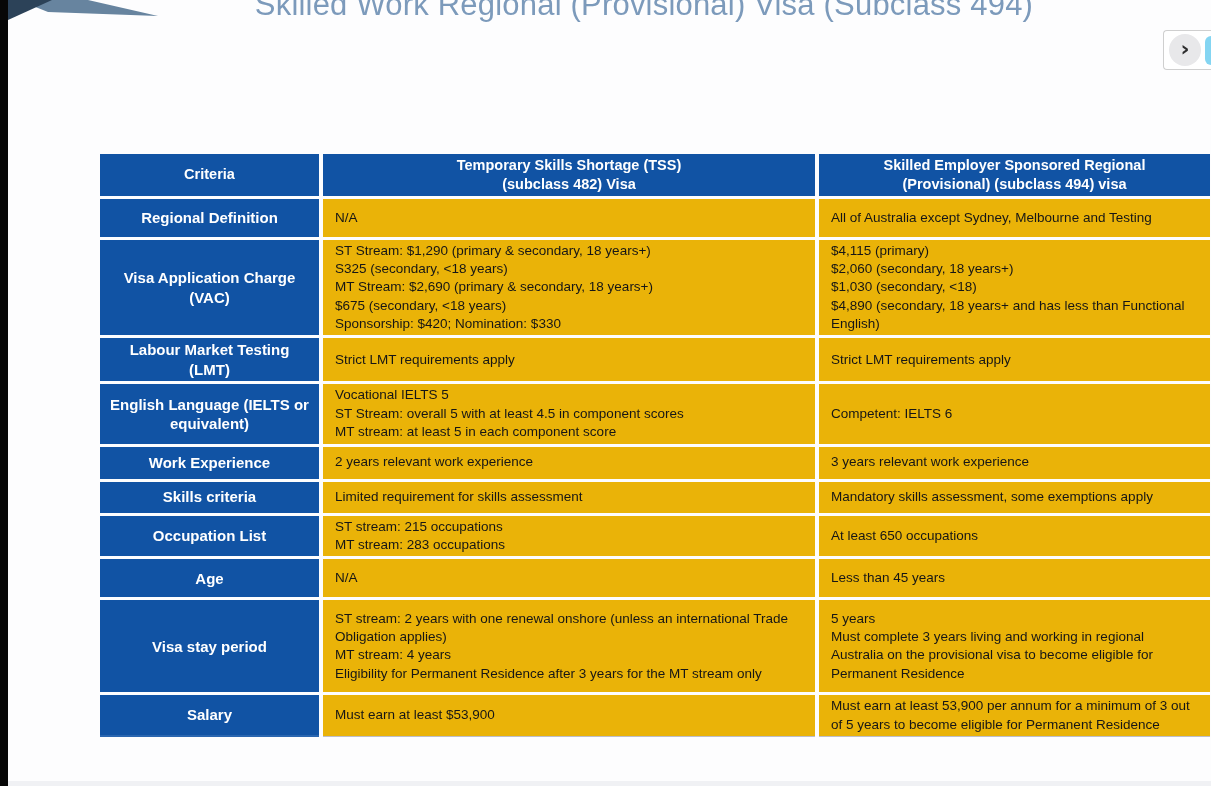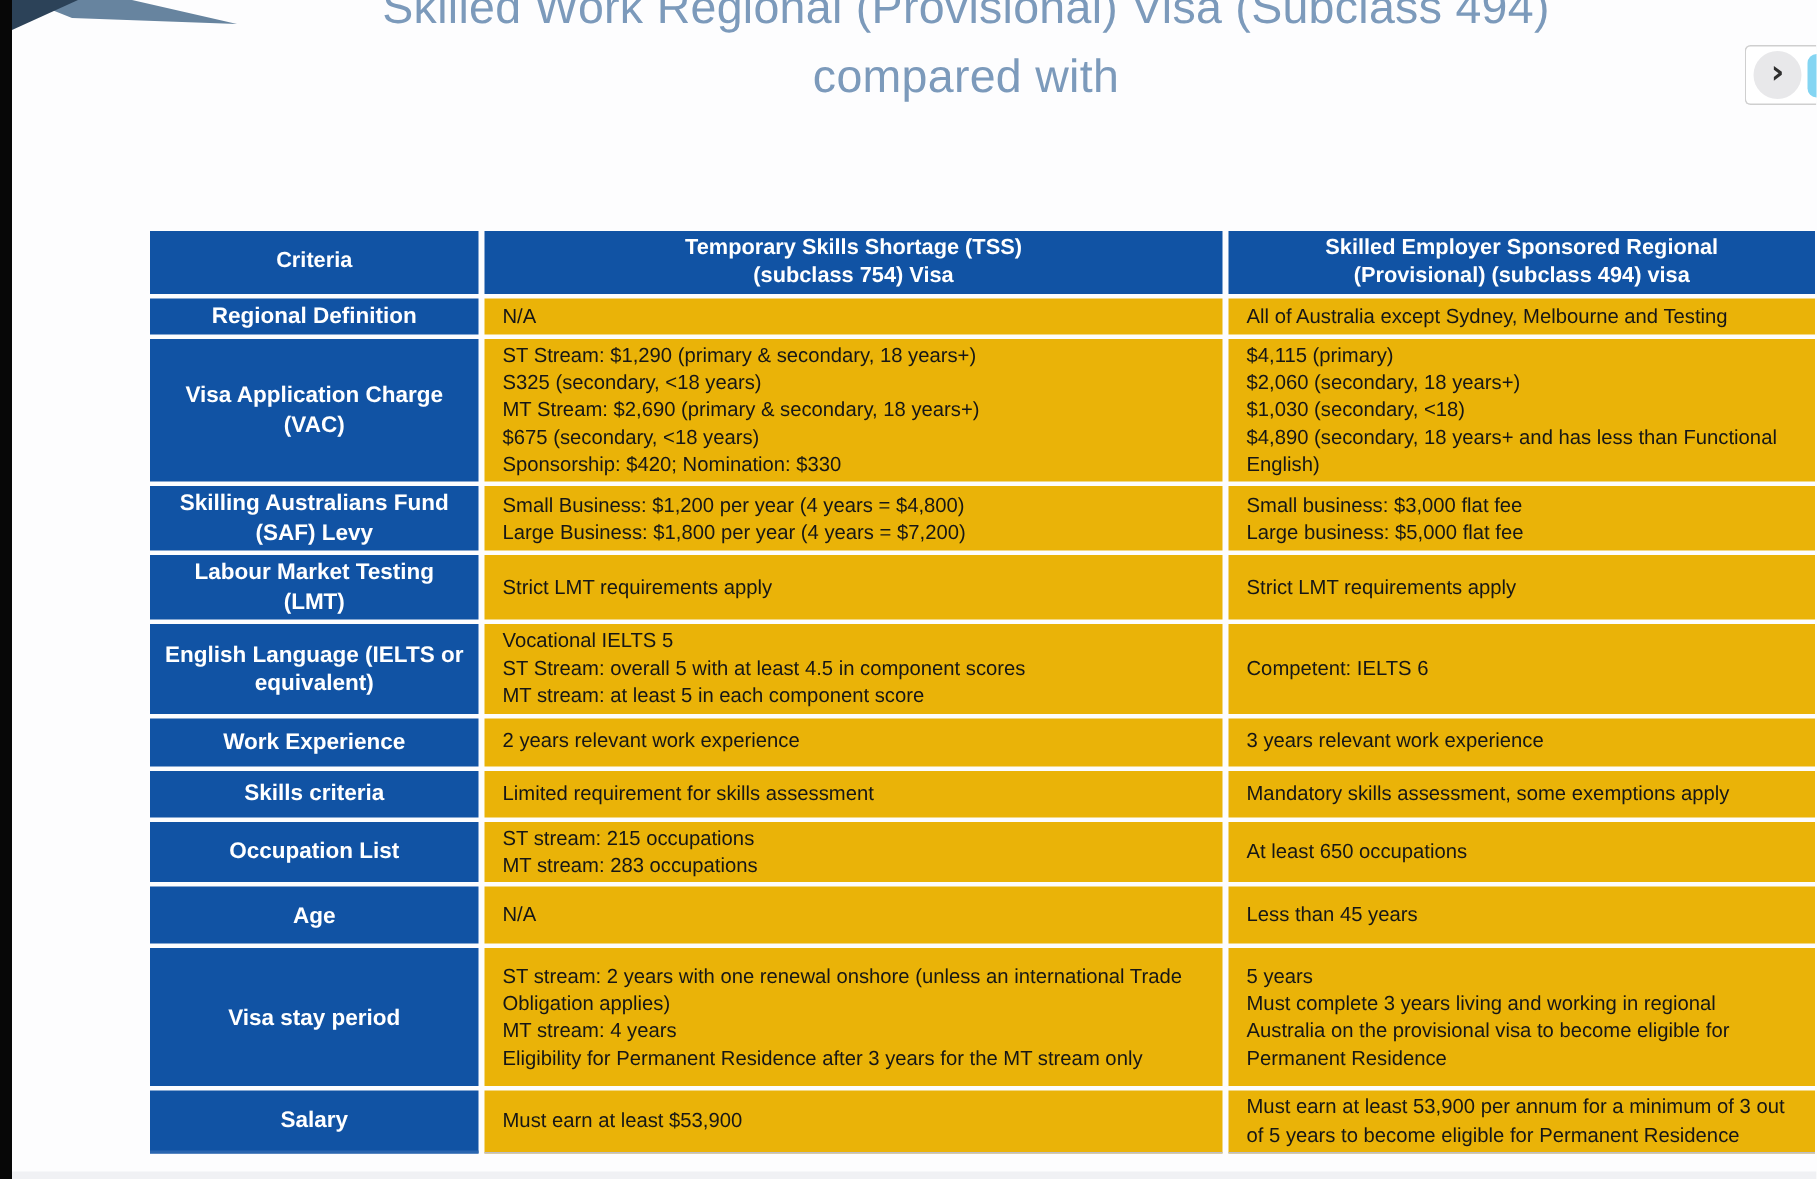--- a/index.html
+++ b/index.html
@@ -68,67 +68,59 @@
 
 <div class="left-strip"></div>
 
 <svg class="corner-decoration" width="160" height="45" viewBox="0 0 160 45">
   <polygon points="10,0 80,0 150,16 40,12" fill="#67849F"></polygon>
   <polygon points="0,0 44,0 0,20" fill="#2C4258"></polygon>
 </svg>
 
 <div class="slide-title">
   <div>Skilled Work Regional (Provisional) Visa (Subclass 494)</div>
-  <div>compared with</div>
 </div>
 
 <div class="nav-panel">
   <button class="next-btn">
     <span class="chev">›</span>
   </button>
   <div class="blue-pill"></div>
 </div>
 
 <table class="cmp-table">
   <colgroup>
       <col class="c1">
       <col class="c2">
       <col class="c3">
     </colgroup>
   <tbody>
     <tr style="height:40px">
       <th class="hc">Criteria</th>
       <th class="hc">Temporary Skills Shortage (TSS)
-(subclass 754) Visa</th>
+(subclass 482) Visa</th>
       <th class="hc">Skilled Employer Sponsored Regional
 (Provisional) (subclass 494) visa</th>
     </tr>
-    <tr style="height:24px">
+    <tr style="height:38px">
       <td class="lc">Regional Definition</td>
       <td class="dc">N/A</td>
       <td class="dc">All of Australia except Sydney, Melbourne and Testing</td>
     </tr>
     <tr style="height:92px">
       <td class="lc">Visa Application Charge (VAC)</td>
       <td class="dc">ST Stream: $1,290 (primary &amp; secondary, 18 years+)
 S325 (secondary, &lt;18 years)
 MT Stream: $2,690 (primary &amp; secondary, 18 years+)
 $675 (secondary, &lt;18 years)
 Sponsorship: $420; Nomination: $330</td>
       <td class="dc">$4,115 (primary)
 $2,060 (secondary, 18 years+)
 $1,030 (secondary, &lt;18)
 $4,890 (secondary, 18 years+ and has less than Functional English)</td>
-    </tr>
-    <tr style="height:37px">
-      <td class="lc">Skilling Australians Fund (SAF) Levy</td>
-      <td class="dc">Small Business: $1,200 per year (4 years = $4,800)
-Large Business: $1,800 per year (4 years = $7,200)</td>
-      <td class="dc">Small business: $3,000 flat fee
-Large business: $5,000 flat fee</td>
     </tr>
     <tr style="height:41px">
       <td class="lc">Labour Market Testing (LMT)</td>
       <td class="dc">Strict LMT requirements apply</td>
       <td class="dc">Strict LMT requirements apply</td>
     </tr>
     <tr style="height:52px">
       <td class="lc">English Language (IELTS or equivalent)</td>
       <td class="dc">Vocational IELTS 5
 ST Stream: overall 5 with at least 4.5 in component scores

